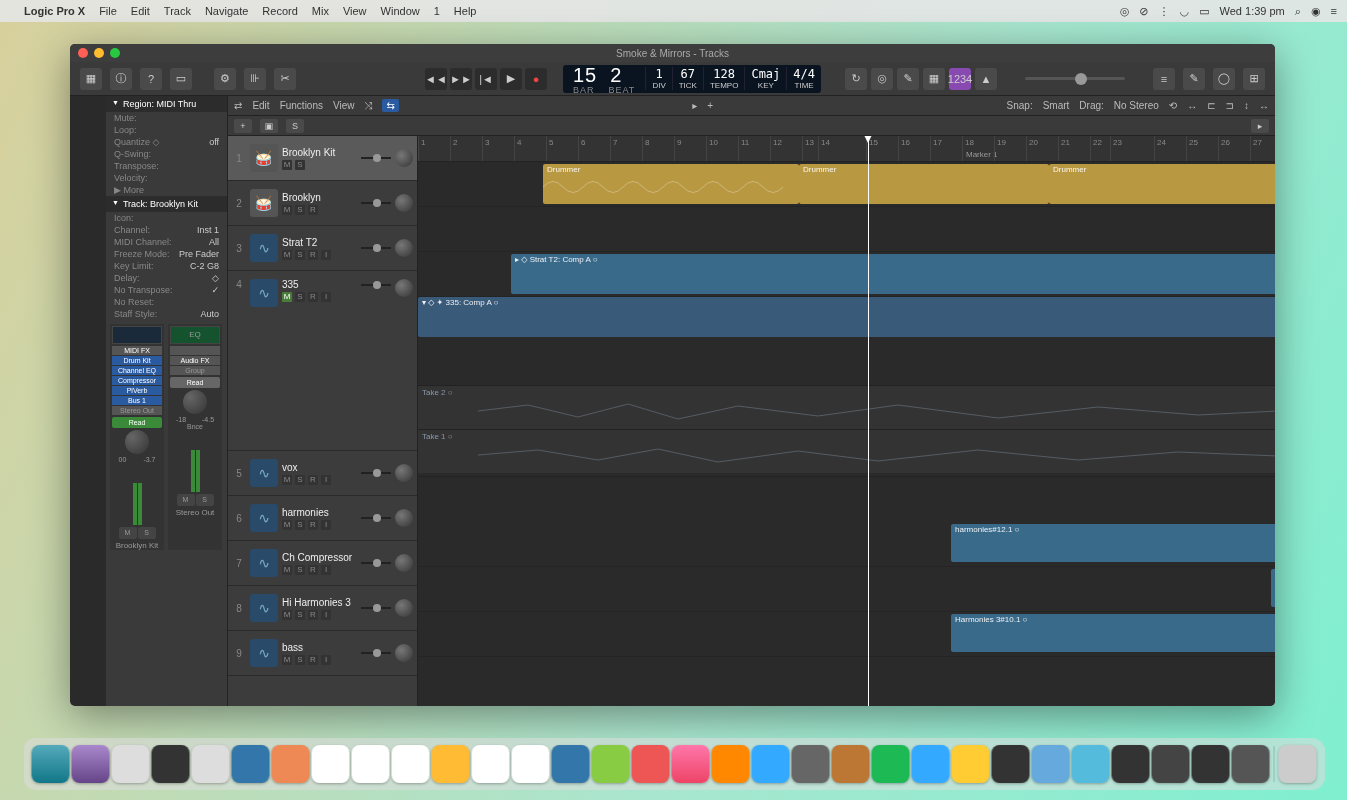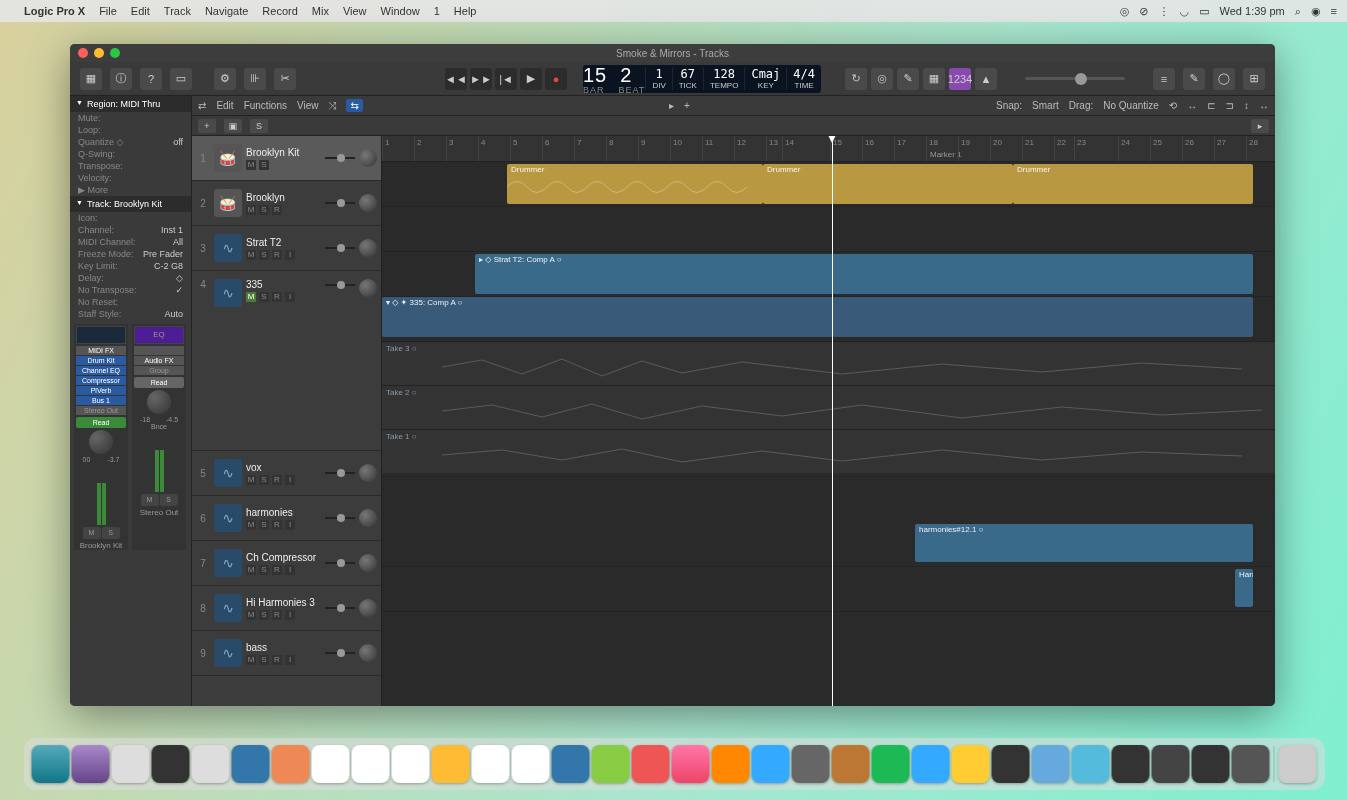--- a/index.html
+++ b/index.html
@@ -11,29 +11,29 @@
 .menubar .right { display:flex; gap:10px; align-items:center; }
 .title-bar { height:18px; background:#3d3d3d; display:flex; align-items:center; justify-content:center; font-size:10px; color:#aaa; position:relative; }
 .traffic { position:absolute; left:8px; top:4px; display:flex; gap:6px; }
 .traffic span { width:10px; height:10px; border-radius:50%; display:block; }
 .tl-r{background:#ff5f57;} .tl-y{background:#febc2e;} .tl-g{background:#28c840;}
 .toolbar { height:34px; background:#3a3a3a; display:flex; align-items:center; padding:0 10px; gap:8px; border-bottom:1px solid #222; }
 .tb-btn { width:22px; height:22px; background:#4a4a4a; border-radius:3px; display:flex; align-items:center; justify-content:center; color:#ccc; font-size:11px; cursor:pointer; }
 .transport { display:flex; gap:3px; margin-left:auto; }
 .transport .tb-btn { background:#2c2c2c; }
 .lcd { display:flex; background:#0a1420; height:28px; border-radius:3px; margin:0 8px; align-items:center; overflow:hidden; }
-.lcd-big { font-family:monospace; color:#fff; font-size:20px; padding:0 0; letter-spacing:1px; }
+.lcd-big { font-family:monospace; color:#fff; font-size:20px; padding:0 10px; letter-spacing:1px; }
 .lcd-big small{font-size:9px;color:#888;display:block;text-align:center;margin-top:-2px;}
 .lcd-cell { padding:0 6px; text-align:center; color:#ccc; font-size:8px; border-left:1px solid #223; }
 .lcd-cell .v { font-size:12px; color:#fff; font-family:monospace; }
 .right-tools { display:flex; gap:4px; margin-left:8px; }
 .purple-btn { background:#884ab0 !important; }
 .vol-slider { width:100px; height:3px; background:#555; border-radius:2px; margin:0 20px; position:relative; }
 .vol-slider .thumb { position:absolute; width:12px; height:12px; background:#999; border-radius:50%; top:-4px; left:50%; }
-.main { display:flex; height:calc(100% - 52px); }
+.main { display:flex; height:calc(100% - 52px);padding-left:36px; }
 .inspector { width:122px; background:#3a3a3a; border-right:1px solid #222; font-size:9px; color:#999; overflow:hidden; }
 .insp-hdr { background:#2c2c2c; padding:3px 6px; color:#fff; font-size:9px; display:flex; }
 .insp-hdr::before { content:'▼'; margin-right:4px; font-size:7px; }
 .insp-row { display:flex; justify-content:space-between; padding:1px 8px; }
 .insp-row .lbl { color:#888; }
 .insp-row .val { color:#ccc; }
 .channel-strips { display:flex; padding:4px; gap:4px; }
 .strip { width:54px; background:#333; text-align:center; font-size:8px; color:#999; }
 .strip .eq-thumb { height:18px; background:#1a2a3a; margin:2px; border:1px solid #444; }
 .strip .plugin { background:#2a5aa0; color:#fff; font-size:7px; padding:1px; margin:1px 2px; }
@@ -269,21 +269,21 @@
               <span></span>
               <span></span>
             </div>
           <div class="ms">
               <span>M</span>
               <span>S</span>
             </div>
           <div>Brooklyn Kit</div>
         </div>
         <div class="strip">
-          <div class="eq-thumb" style="background:#4c1d95;line-height:16px">EQ</div>
+          <div class="eq-thumb" style="background:#14532d;line-height:16px">EQ</div>
           <div class="plugin dim">&nbsp;</div>
           <div class="plugin dim">Audio FX</div>
           <div class="out">Group</div>
           <div class="auto dim">Read</div>
           <div class="knob"></div>
           <div style="display:flex;justify-content:space-around;font-size:7px">
               <span>-18</span>
               <span>-4.5</span>
             </div>
           <div style="font-size:7px">Bnce</div>
@@ -308,21 +308,21 @@
         <span>View</span>
         <span>⤨</span>
         <span style="background:#2a5aa0;padding:1px 4px;border-radius:2px;color:#fff">⇆</span>
         <div class="spacer"></div>
         <span>▸</span>
         <span>+</span>
         <div class="spacer"></div>
         <span>Snap:</span>
         <span>Smart</span>
         <span>Drag:</span>
-        <span>No Quantize</span>
+        <span>No Stereo</span>
         <span>⟲</span>
         <span>↔</span>
         <span>⊏</span>
         <span>⊐</span>
         <span>↕</span>
         <span>↔</span>
       </div>
       <div class="track-header-row">
         <div class="thr-btn">+</div>
         <div class="thr-btn">▣</div>
@@ -528,40 +528,40 @@
               <div class="region yellow" style="left:631px;width:240px"><span>Drummer</span></div>
             </div>
             <div class="lane" style="top:45px"></div>
 
             <div class="lane" style="top:90px">
               <div class="region blue" style="left:93px;width:778px">▸ ◇ <span>Strat T2: Comp A</span> ○</div>
             </div>
 
             <div class="lane" style="top:135px;height:180px">
               <div class="region dblue" style="left:0;width:871px;top:0;height:40px">▾ ◇ ✦ <span>335: Comp A</span> ○</div>
-              <div class="take" style="top:44px"><span>Take 3</span> ○<svg class="wave wv">
-                    <polyline points="0,13 40,6 80,20 120,5 160,22 200,7 240,19 300,8 400,20 500,10 600,18 700,9 800,15" stroke="#89a" fill="none"></polyline>
-                  </svg></div>
               <div class="take" style="top:88px"><span>Take 2</span> ○<svg class="wave wv">
                     <polyline points="0,13 50,7 100,19 150,6 200,21 260,8 340,18 420,7 520,20 620,9 720,17 820,12" stroke="#89a" fill="none"></polyline>
                   </svg></div>
               <div class="take" style="top:132px"><span>Take 1</span> ○<svg class="wave wv">
                     <polyline points="0,13 60,8 120,18 180,7 240,20 320,9 400,19 500,8 600,18 700,10 800,14" stroke="#89a" fill="none"></polyline>
                   </svg></div>
             </div>
 
 
             <div class="lane" style="top:360px">
               <div class="region blue small" style="left:533px;width:338px"><span>harmonies#12.1</span> ○</div>
             </div>
 
             <div class="lane" style="top:405px">
               <div class="region blue small" style="left:853px;width:18px"><span>Harm</span></div>
             </div>
 
+            <div class="lane" style="top:450px">
+              <div class="region blue small" style="left:533px;width:338px"><span>Harmonies 3#10.1</span> ○</div>
+            </div>
 
           </div>
         </div>
       </div>
     </div>
   </div>
 </div>
 
 <div class="dock">
   <div class="dock-icon d1"></div>

